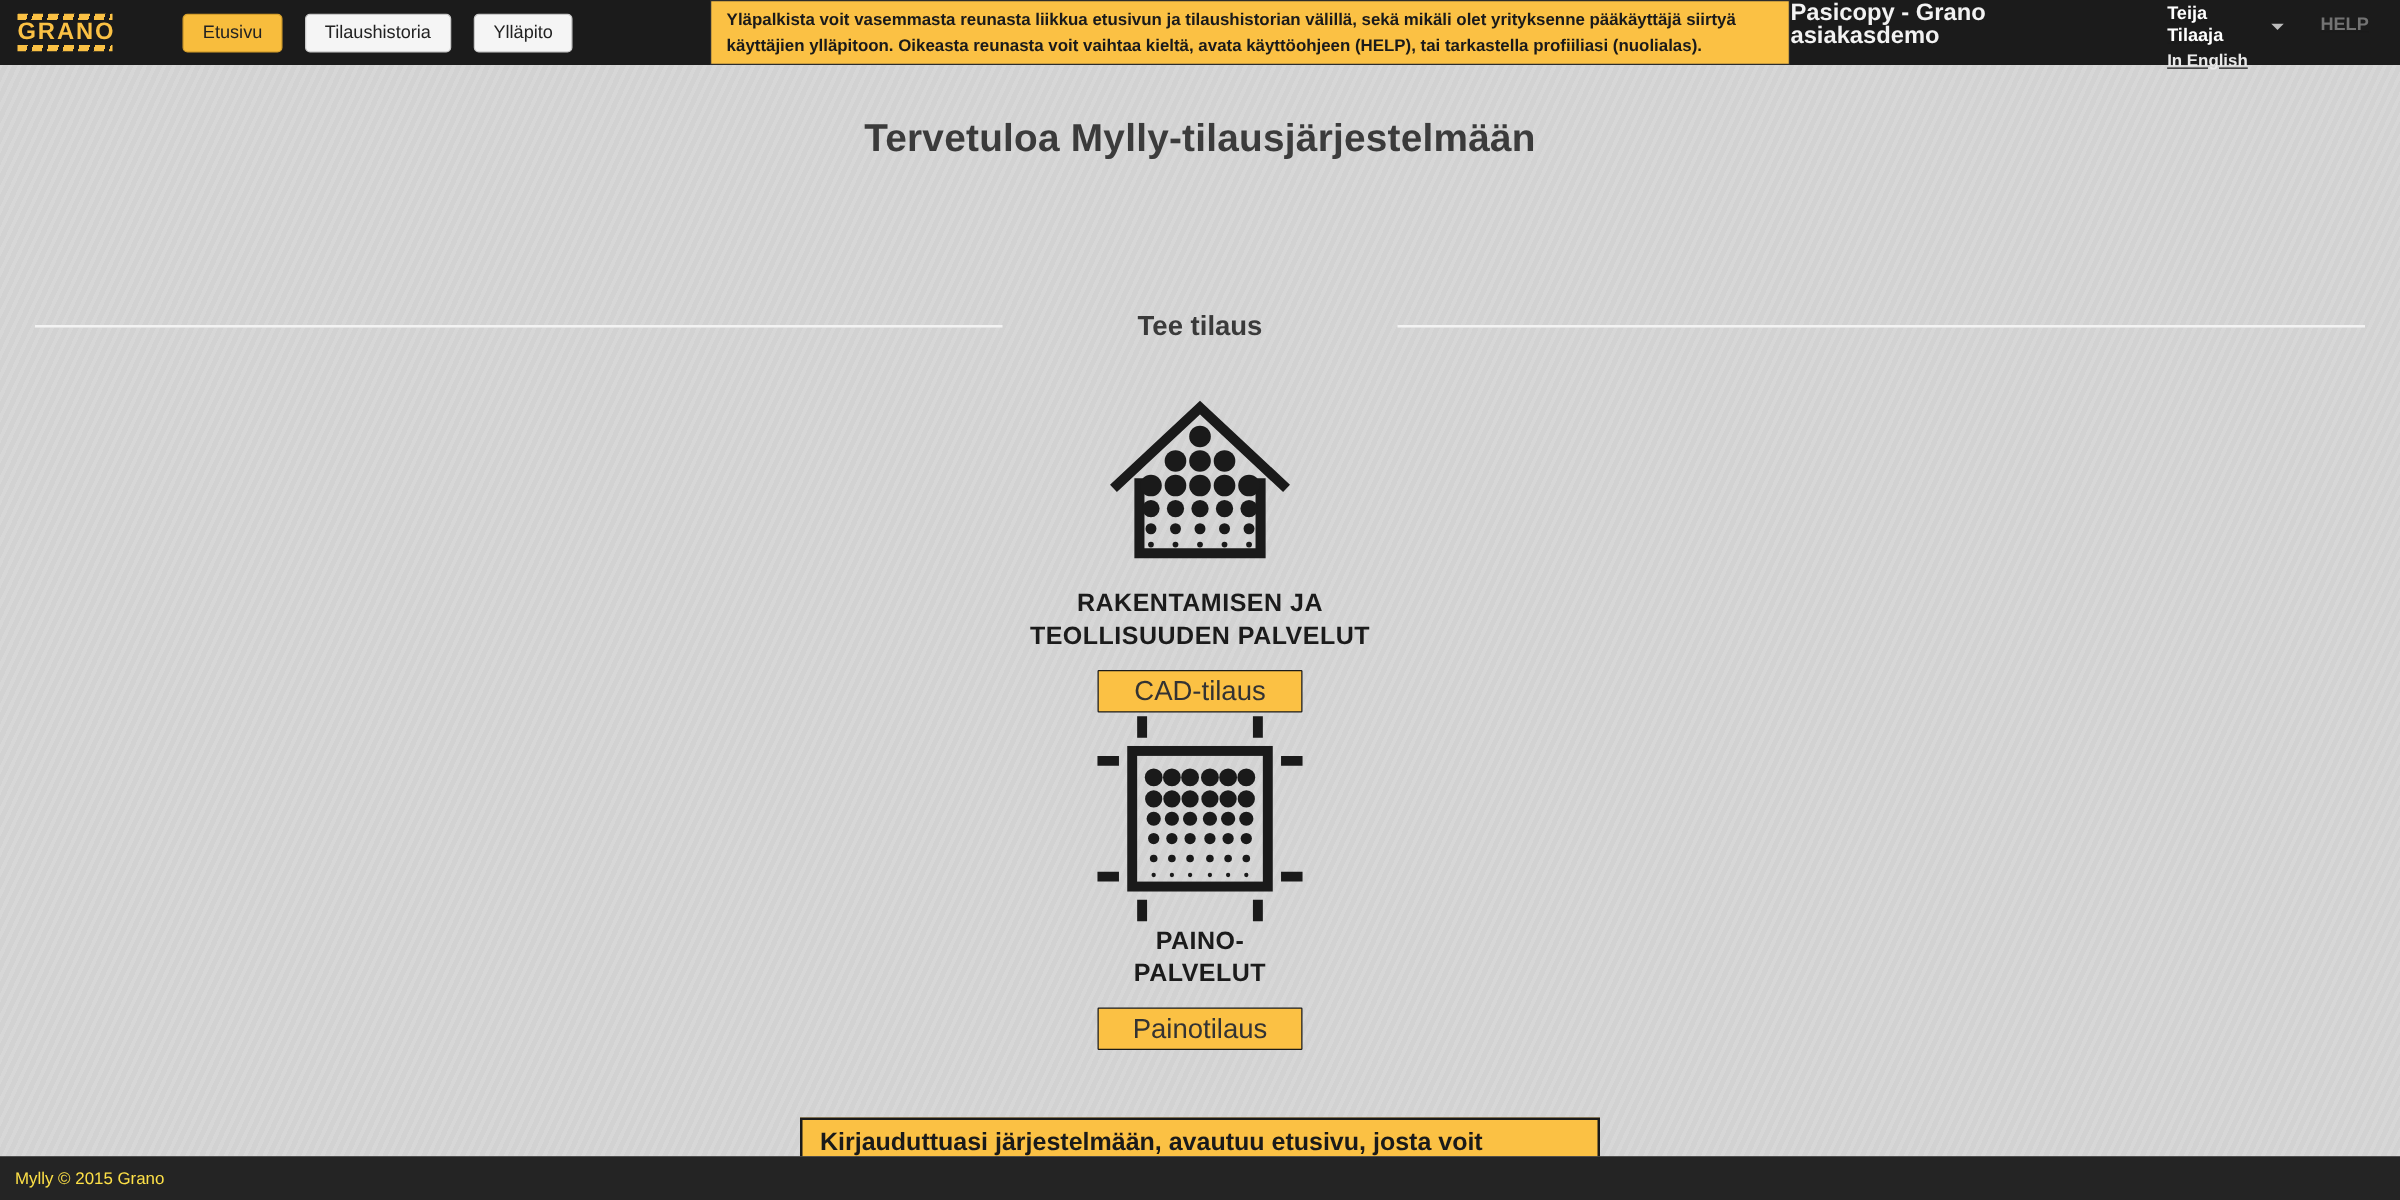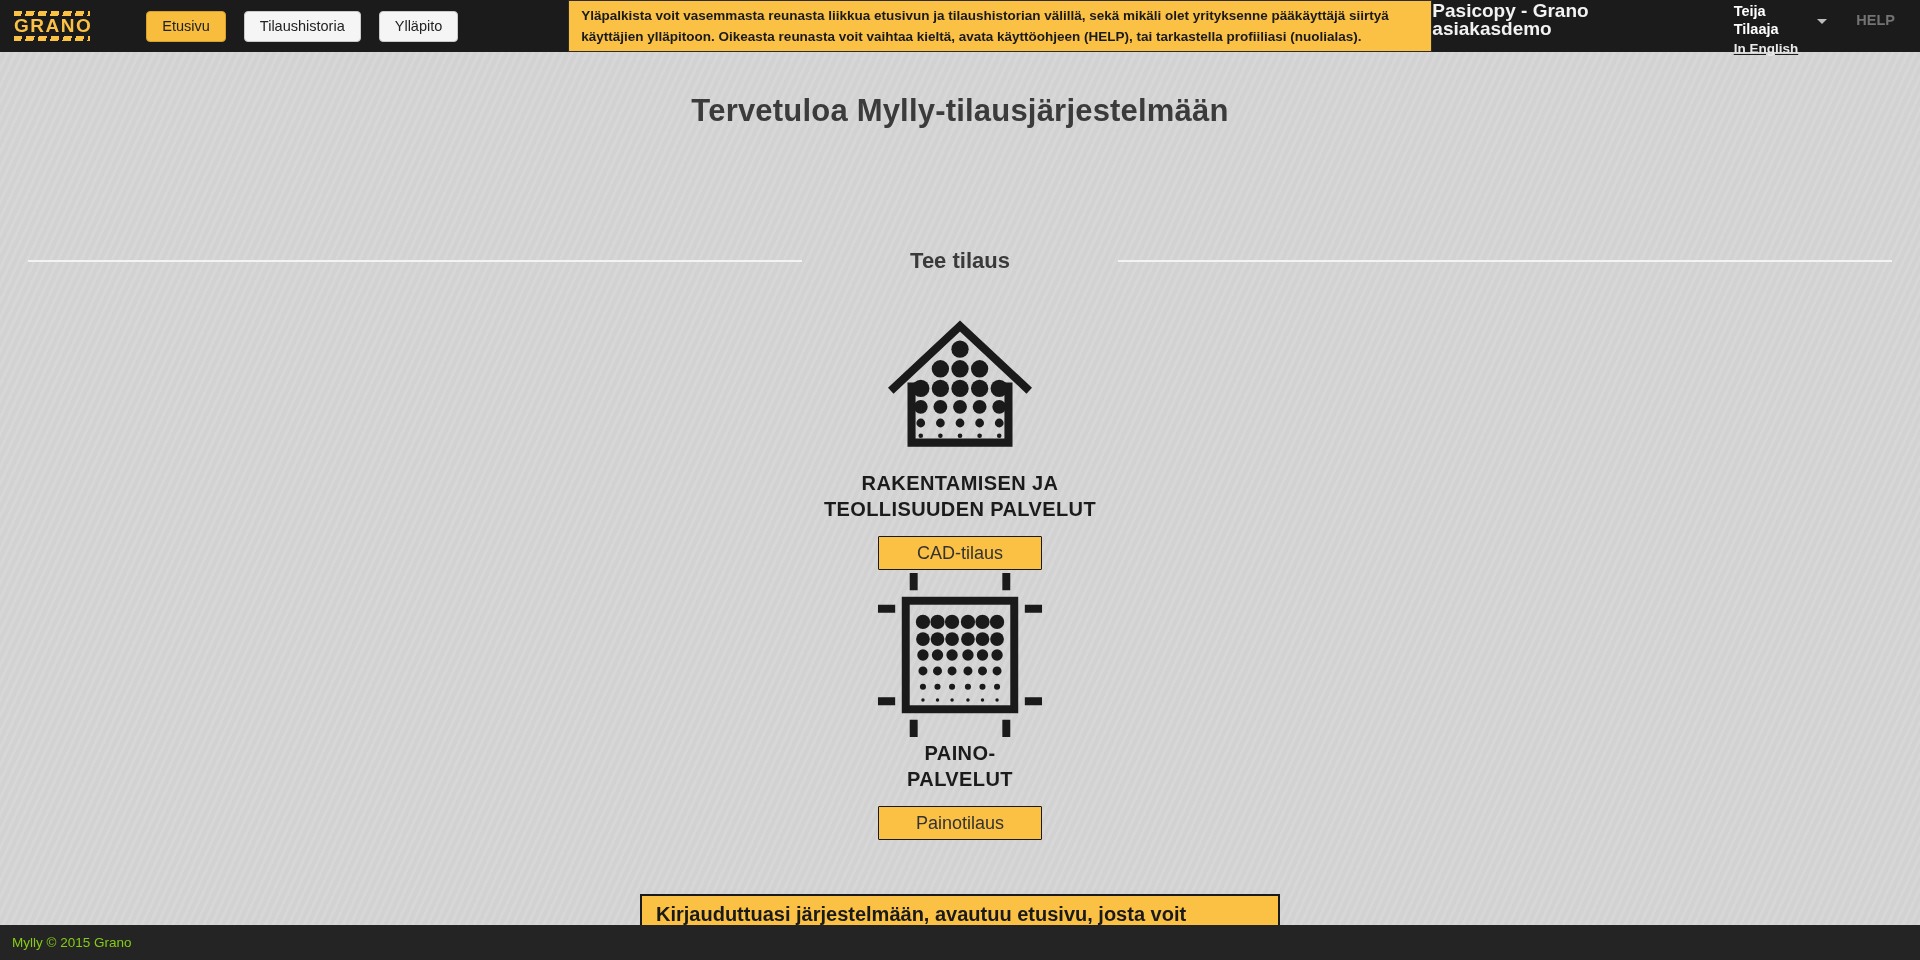--- a/index.html
+++ b/index.html
@@ -84,35 +84,35 @@
   .services { margin-top:26px; display:flex; justify-content:center;flex-direction:column; }
   .service { width:300px; display:flex; flex-direction:column; align-items:center; }
   .icon-box { height:170px; display:flex; align-items:center; justify-content:center; }
   .icon-house { width:150px; height:133px; }
   .icon-square { width:172px; height:172px; }
   .service-label { text-align:center; font-weight:bold; font-size:20px; line-height:26px; color:#1b1b1b; letter-spacing:0.4px; }
   .order-btn {
     margin-top:14px; width:164px; height:34px;
     background:#fbc144; border:1px solid #1a1a1a; border-radius:1px;
     font-family:"Liberation Sans", sans-serif;
-    font-size:18px; color:#333; cursor:pointer;
+    font-size:22px; color:#333; cursor:pointer;
   }
   .info-box {
     margin-top:54px; width:640px;
     background:#fbc144; border:2px solid #1a1a1a;
     padding:8px 14px;
     font-size:20px; font-weight:bold; line-height:20.5px; color:#1a1a1a;
   }
 
   
   footer {
     flex:0 0 35px; height:35px; background:#242424;
     display:flex; align-items:center; padding-left:12px;
   }
-  footer span { color:#84cc16; font-size:13.5px; }
+  footer span { color:#fde047; font-size:13.5px; }
 </style>
 </head>
 <body class="texture">
 
 <header class="topbar">
   <div class="logo">
     <div class="logo-strokes"></div>
     <span class="logo-word">GRANO</span>
     <div class="logo-strokes"></div>
   </div>

